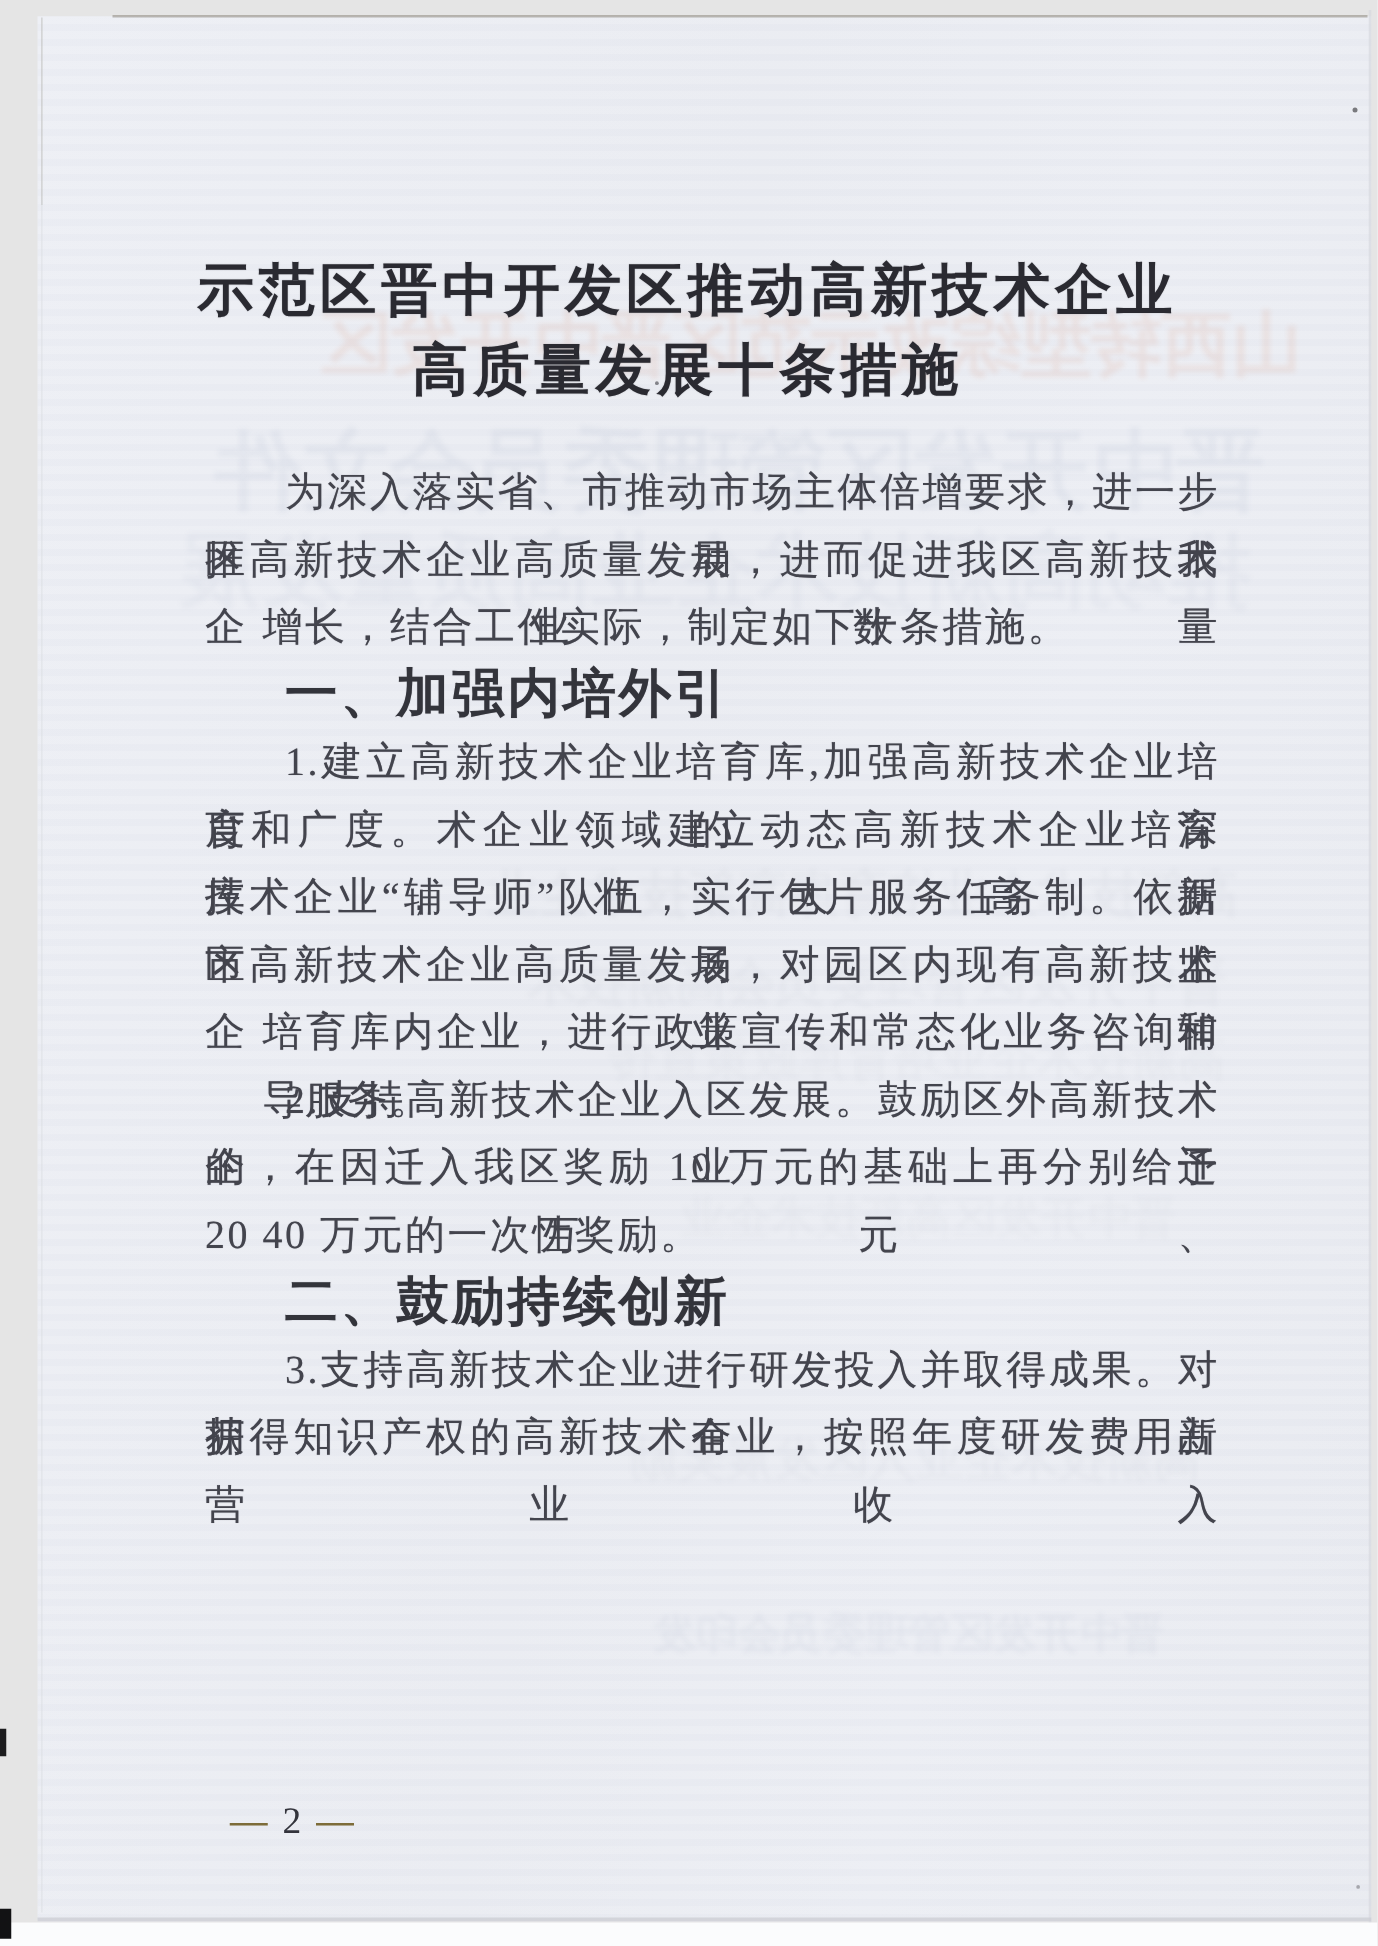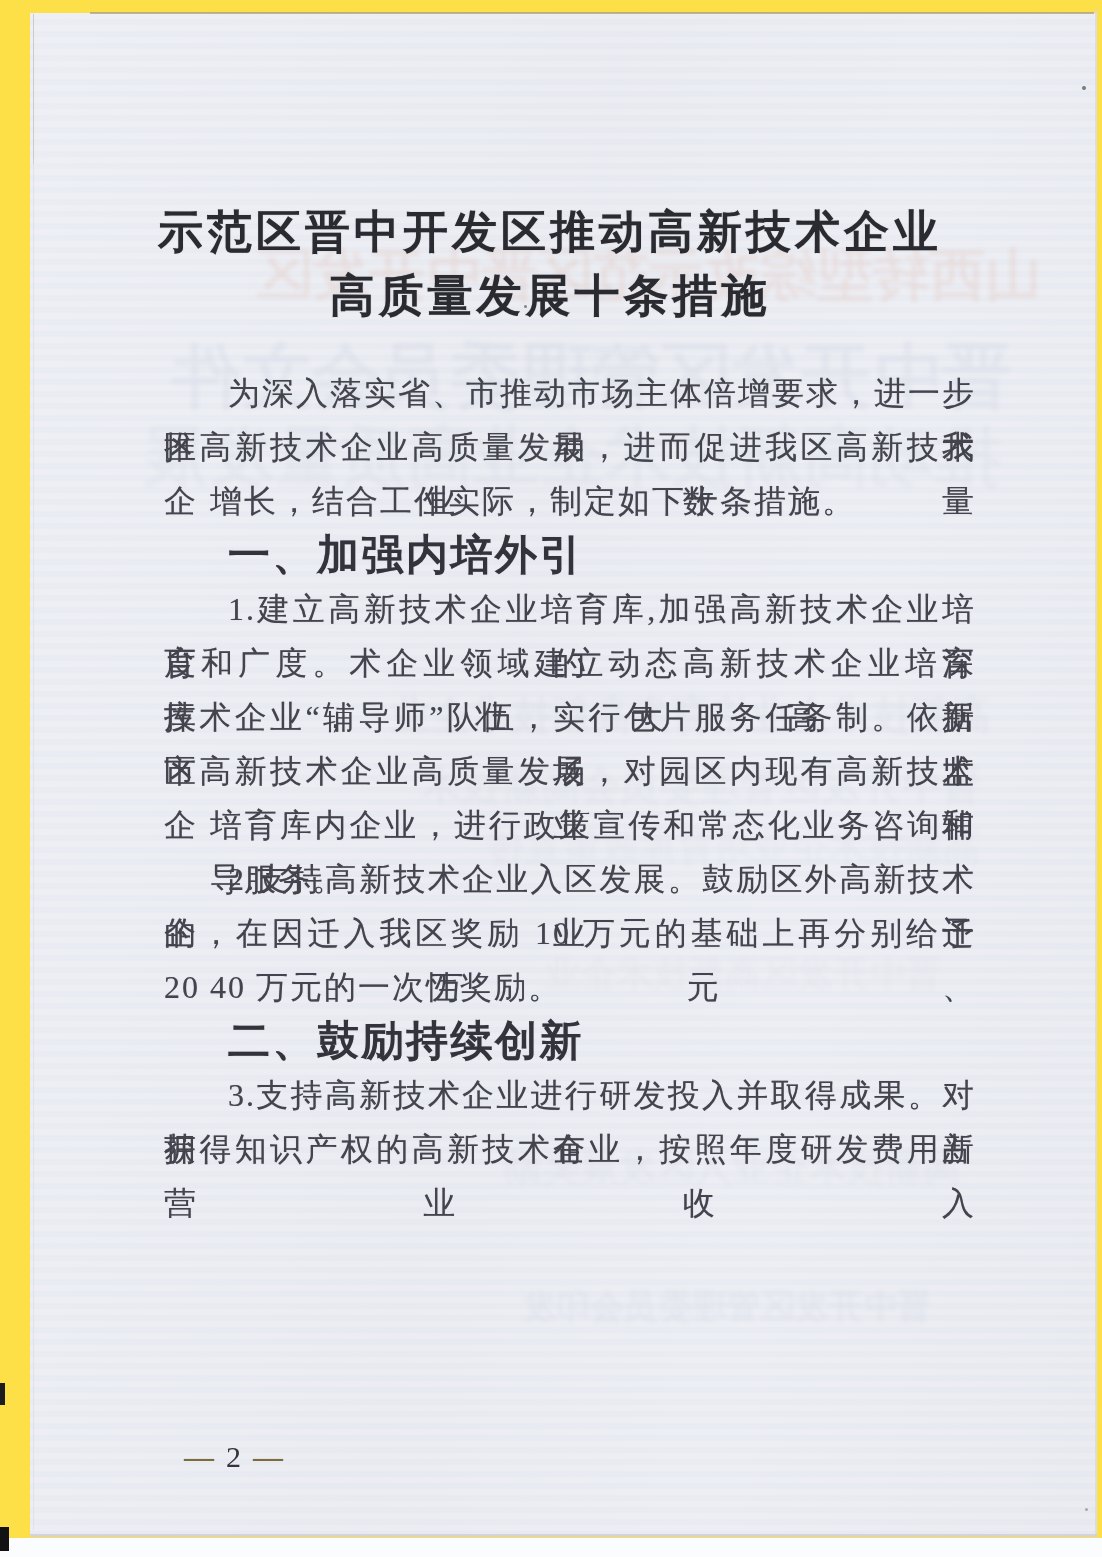--- a/index.html
+++ b/index.html
@@ -4,21 +4,21 @@
 <style>
   html,body{margin:0;padding:0;}
   body{
     width:1102px;height:1557px;
     background:#f7f8fa;
     font-family:"Liberation Serif","DejaVu Serif",serif;
     overflow:hidden;
   }
   .scan{
     position:relative;width:1102px;height:1557px;
-    background:#fde047;
+    background:#e5e5e5;
   }
   
   .paper{
     position:absolute;left:30px;top:13px;width:1067px;height:1524px;
     background:
       repeating-linear-gradient(180deg, rgba(255,255,255,0.03) 0 6px, rgba(120,130,160,0.025) 6px 12px),
       linear-gradient(100deg,#edeff5 0%,#eaecf2 45%,#eceef4 70%,#e9ebf1 100%);
   }
   
   .edge-top{position:absolute;left:90px;top:12px;width:1004px;height:2px;background:#8d867c;opacity:.55;}

